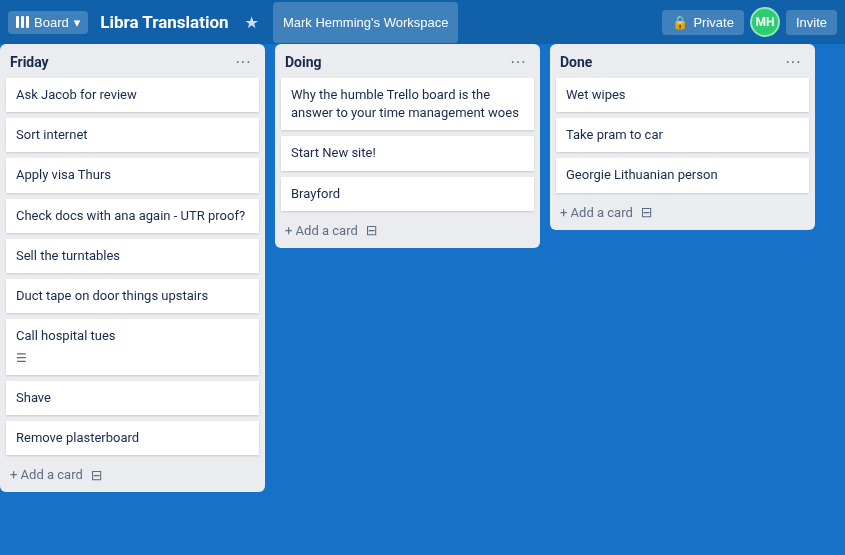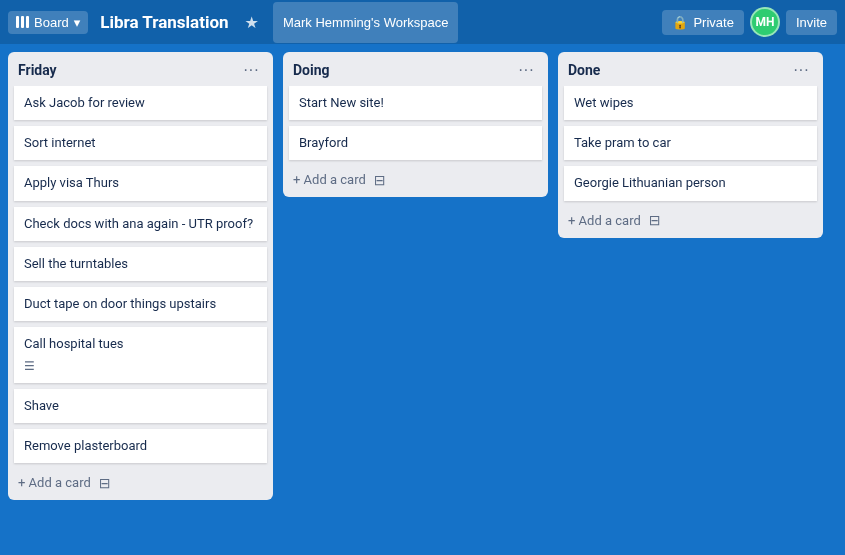--- a/index.html
+++ b/index.html
@@ -100,21 +100,21 @@
       color: #fff;
       padding: 5px 10px;
       cursor: pointer;
       font-size: 13px;
     }
 
     
     .board-area {
       display: flex;
       align-items: flex-start;
-      padding: 8px;
+      padding: 0;
       gap: 10px;
       height: calc(555px - 44px);
       overflow-x: auto;
     }
 
     
     .column {
       background: #ebecf0;
       border-radius: 6px;
       width: 265px;
@@ -249,20 +249,21 @@
         <div class="add-card-left">+ Add a card</div>
         <button class="card-icon-btn">⊟</button>
       </div>
     </div>
     <div class="column">
       <div class="column-header">
         <span class="column-header-title">Doing</span>
         <button class="column-menu-btn">···</button>
       </div>
       <div class="cards-container">
+        <div class="card"><span>Why the humble Trello board is the answer to your time management woes</span></div>
         <div class="card"><span>Start New site!</span></div>
         <div class="card"><span>Brayford</span></div>
       </div>
       <div class="add-card-footer">
         <div class="add-card-left">+ Add a card</div>
         <button class="card-icon-btn">⊟</button>
       </div>
     </div>
     <div class="column">
       <div class="column-header">

